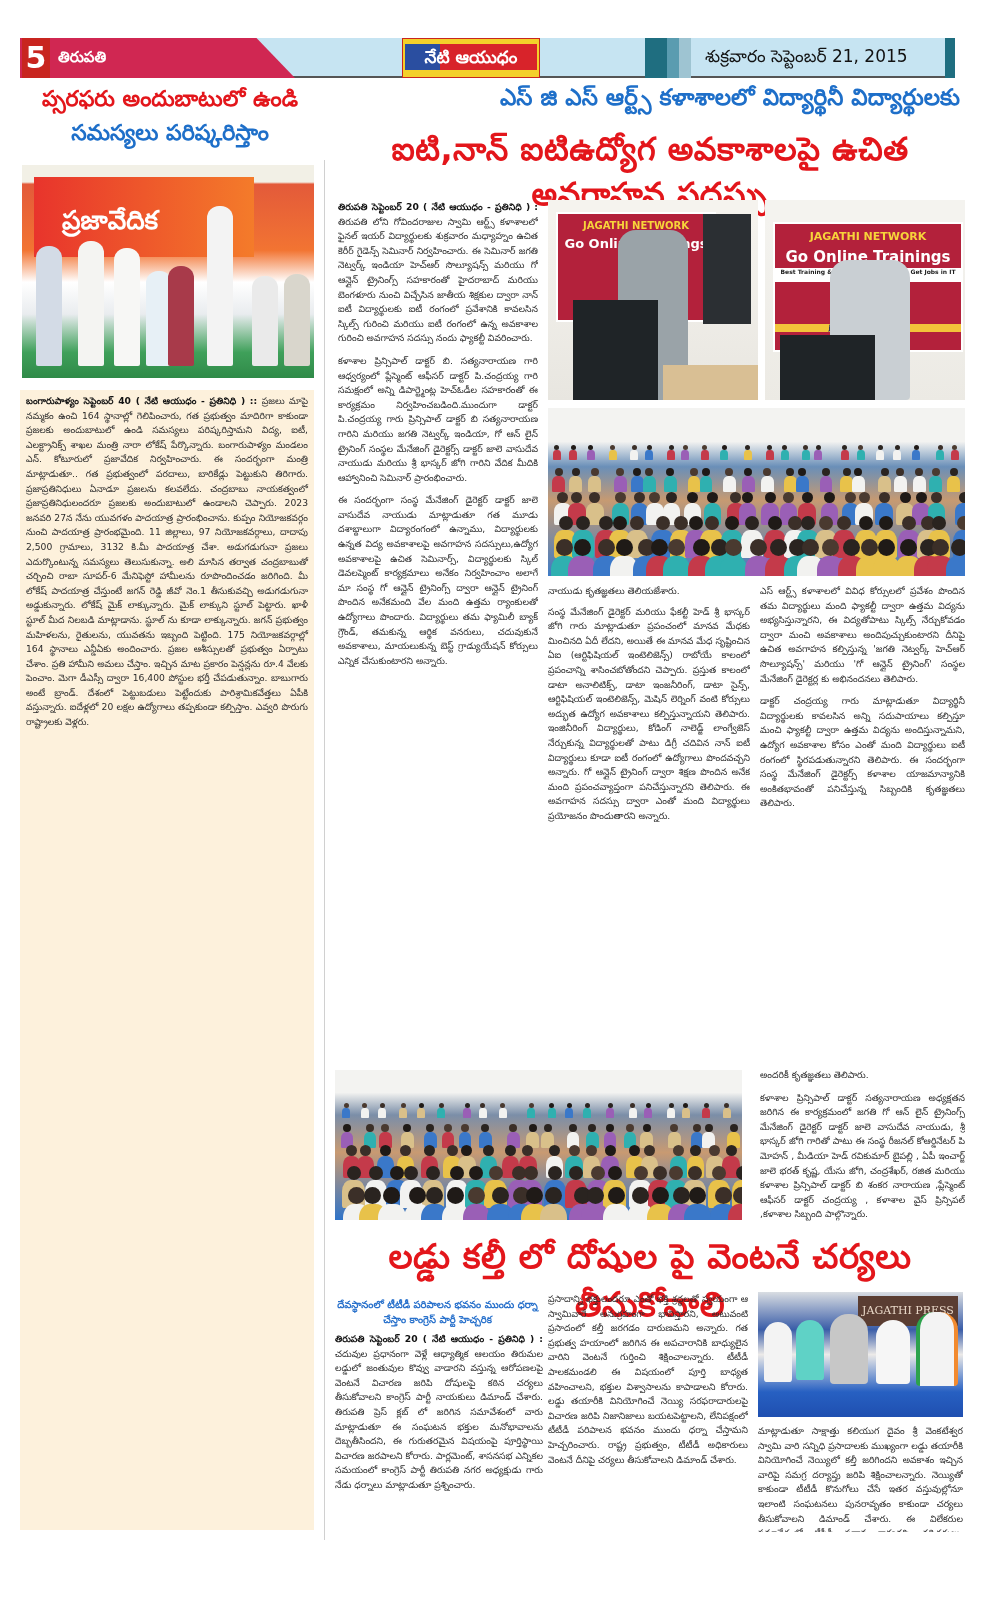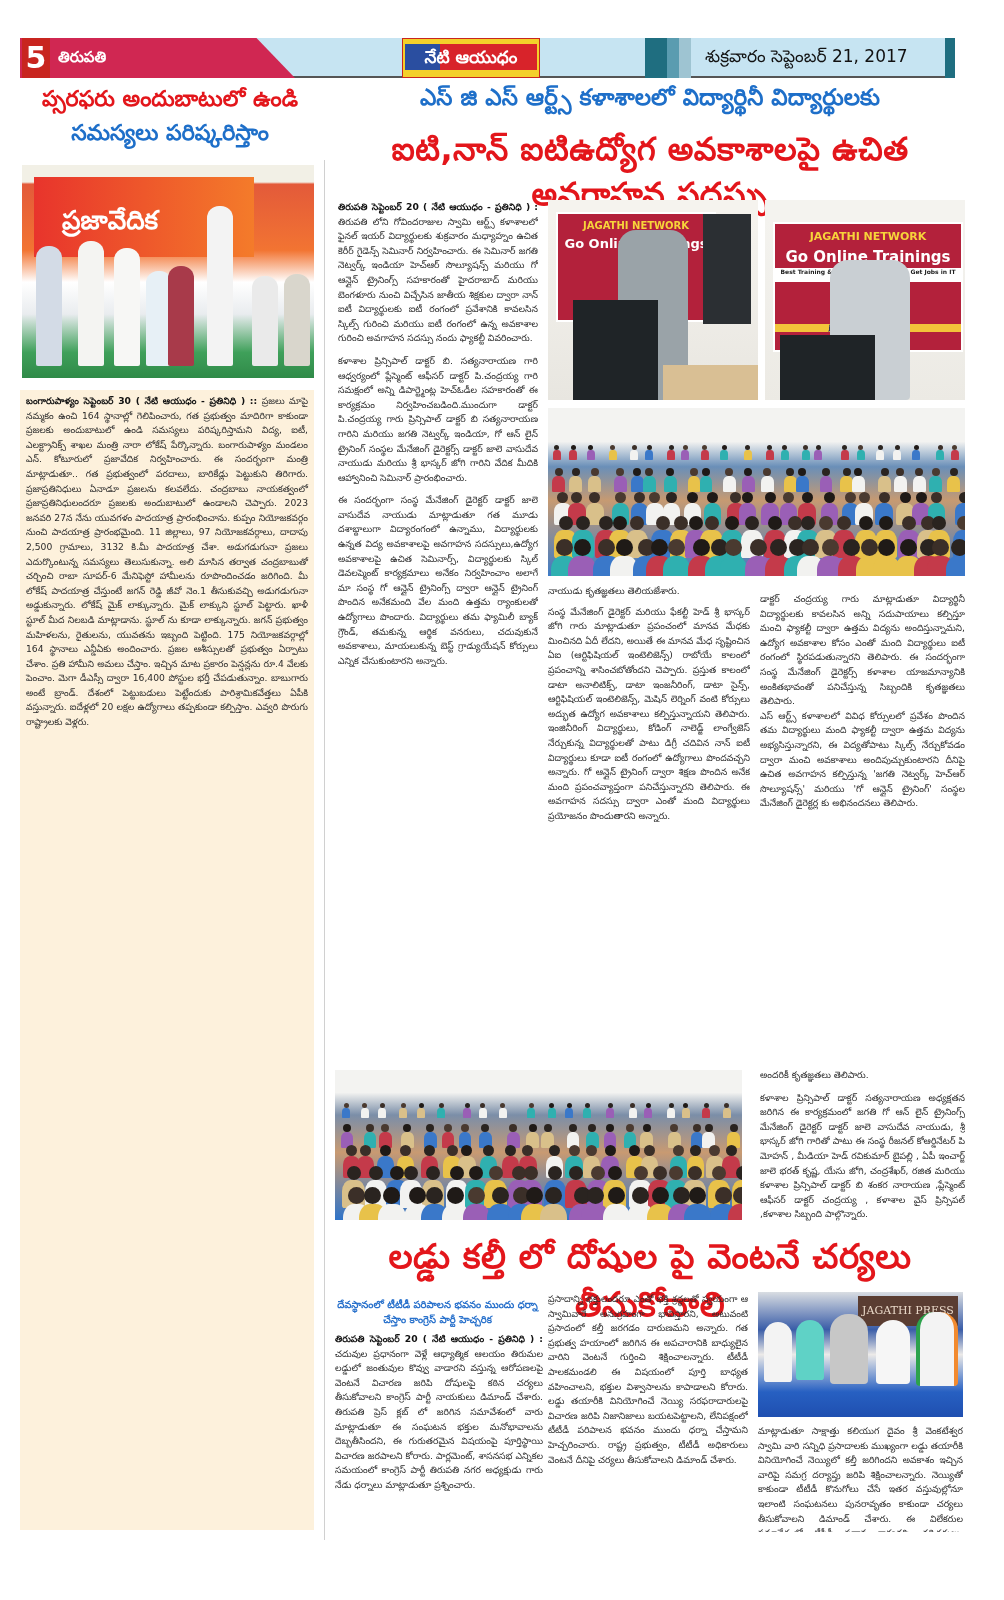--- a/index.html
+++ b/index.html
@@ -14,21 +14,21 @@
   #logo-inner { left: 405px; top: 44px; width: 132px; height: 26px; background: #2a4ea0; }
   #logo-red { left: 440px; top: 44px; width: 97px; height: 26px; background: #d8232a; }
   #logo-text { left: 406px; top: 44px; width: 130px; height: 26px; color: #fff; font-size: 17px; font-weight: bold; text-align: center; line-height: 26px; }
   .mast-bar { top: 38px; height: 40px; }
   #date-text { left: 705px; top: 46px; font-size: 17px; color: #111; }
   
   .hl-blue { color: #1e6fc9; font-weight: bold; text-align: center; }
   .hl-red { color: #e3161b; font-weight: bold; text-align: center; letter-spacing: 0.5px; }
   #left-head1 { left: 20px; top: 86px; width: 300px; font-size: 22px; }
   #left-head2 { left: 20px; top: 120px; width: 300px; font-size: 22px; }
-  #main-sub { left: 340px; top: 84px; width: 620px; font-size: 23px; }
+  #main-sub { left: 340px; top: 84px; width: 620px; font-size: 23px; text-align: right; }
   #main-head { left: 330px; top: 130px; width: 640px; font-size: 32px; font-family: "DejaVu Sans", sans-serif; }
   
   .photo { overflow: hidden; }
   #photo-left { left: 22px; top: 165px; width: 292px; height: 213px; background: linear-gradient(180deg,#f2f0e6 0%,#f2f0e6 8%,#e35a3a 9%,#f27432 40%,#ffffff 55%,#e9ecef 70%,#3fa05a 88%,#2f8a48 100%); }
   #photo-left .banner { position: absolute; left: 12px; top: 12px; width: 220px; height: 80px; background: linear-gradient(90deg,#e8342c,#f47b2a); }
   #photo-left .banner-text { position: absolute; left: 40px; top: 40px; font-size: 26px; color: #fff; font-weight: bold; }
   #photo-left .person { position: absolute; bottom: 12px; width: 26px; border-radius: 12px 12px 2px 2px; }
   #photo-speak1 { left: 548px; top: 200px; width: 210px; height: 200px; background: linear-gradient(180deg,#f5f3ee 0%,#f5f3ee 10%,#e8e6e0 100%); }
   #photo-speak2 { left: 765px; top: 200px; width: 200px; height: 200px; background: linear-gradient(180deg,#f4f3ef 0%,#f4f3ef 10%,#eceae4 100%); }
   .poster { position: absolute; background: #b3213b; border: 2px solid #fff; }
@@ -64,38 +64,38 @@
 <div class="abs" id="page-no">5</div>
 <div class="abs" id="section-name">తిరుపతి</div>
 <div class="abs" id="logo"></div>
 <div class="abs" id="logo-inner"></div>
 <div class="abs" id="logo-red"></div>
 <div class="abs" id="logo-text">నేటి ఆయుధం</div>
 <div class="abs mast-bar" style="left:645px;width:22px;background:#1f6e80;"></div>
 <div class="abs mast-bar" style="left:667px;width:12px;background:#5a9cb0;"></div>
 <div class="abs mast-bar" style="left:679px;width:12px;background:#9ec4d2;"></div>
 <div class="abs mast-bar" style="left:945px;width:10px;background:#1f6e80;"></div>
-<div class="abs" id="date-text">శుక్రవారం  సెప్టెంబర్ 21, 2017</div>
+<div class="abs" id="date-text">శుక్రవారం  సెప్టెంబర్ 21, 2015</div>
 
 <div class="abs hl-blue" id="left-head1" style="color:#e3161b;">ప్సరఫరు అందుబాటులో ఉండి</div>
 <div class="abs hl-blue" id="left-head2">సమస్యలు పరిష్కరిస్తాం</div>
 <div class="abs photo" id="photo-left">
   <div class="banner"></div>
   <div class="banner-text">ప్రజావేదిక</div>
   <div class="person" style="left:14px;height:120px;background:#d3dbe6;"></div>
   <div class="person" style="left:56px;height:125px;background:#f4f4f2;"></div>
   <div class="person" style="left:92px;height:118px;background:#f7f7f5;"></div>
   <div class="person" style="left:124px;height:95px;background:#e7f0f6;"></div>
   <div class="person" style="left:146px;height:100px;background:#a83a4a;"></div>
   <div class="person" style="left:185px;height:160px;background:#f3f3f3;"></div>
   <div class="person" style="left:230px;height:90px;background:#eaeaea;"></div>
   <div class="person" style="left:262px;height:92px;background:#d9d6cc;"></div>
 </div>
 <div class="abs col-text" id="left-col">
-  <span class="dateline">బంగారుపాళ్యం సెప్టెంబర్ 30 ( నేటి ఆయుధం - ప్రతినిధి ) ::</span>
+  <span class="dateline">బంగారుపాళ్యం సెప్టెంబర్ 40 ( నేటి ఆయుధం - ప్రతినిధి ) ::</span>
   <span>ప్రజలు మాపై నమ్మకం ఉంచి 164 స్థానాల్లో గెలిపించారు, గత ప్రభుత్వం మాదిరిగా కాకుండా ప్రజలకు అందుబాటులో ఉండి సమస్యలు పరిష్కరిస్తామని విద్య, ఐటీ, ఎలక్ట్రానిక్స్ శాఖల మంత్రి నారా లోకేష్ పేర్కొన్నారు. బంగారుపాళ్యం మండలం ఎన్. కోటూరులో ప్రజావేదిక నిర్వహించారు. ఈ సందర్భంగా మంత్రి మాట్లాడుతూ.. గత ప్రభుత్వంలో పరదాలు, బారికేడ్లు పెట్టుకుని తిరిగారు. ప్రజాప్రతినిధులు ఏనాడూ ప్రజలను కలవలేదు. చంద్రబాబు నాయకత్వంలో ప్రజాప్రతినిధులందరూ ప్రజలకు అందుబాటులో ఉండాలని చెప్పారు. 2023 జనవరి 27న నేను యువగళం పాదయాత్ర ప్రారంభించాను. కుప్పం నియోజకవర్గం నుంచి పాదయాత్ర ప్రారంభమైంది. 11 జిల్లాలు, 97 నియోజకవర్గాలు, దాదాపు 2,500 గ్రామాలు, 3132 కి.మీ పాదయాత్ర చేశా. అడుగడుగునా ప్రజలు ఎదుర్కొంటున్న సమస్యలు తెలుసుకున్నా. అలి మాసిన తర్వాత చంద్రబాబుతో చర్చించి రాబా సూపర్-6 మేనిఫెస్టో హామీలను రూపొందించడం జరిగింది. మీ లోకేష్ పాదయాత్ర చేస్తుంటే జగన్ రెడ్డి జీవో నెం.1 తీసుకువచ్చి అడుగడుగునా అడ్డుకున్నారు. లోకేష్ మైక్ లాక్కున్నారు. మైక్ లాక్కుని స్టూల్ పెట్టారు. ఖాళీ స్టూల్ మీద నిలబడి మాట్లాడాను. స్టూల్ ను కూడా లాక్కున్నారు. జగన్ ప్రభుత్వం మహిళలను, రైతులను, యువతను ఇబ్బంది పెట్టింది. 175 నియోజకవర్గాల్లో 164 స్థానాలు ఎన్డీఏకు అందించారు. ప్రజల ఆశీస్సులతో ప్రభుత్వం ఏర్పాటు చేశాం. ప్రతి హామీని అమలు చేస్తాం. ఇచ్చిన మాట ప్రకారం పెన్షన్లను రూ.4 వేలకు పెంచాం. మెగా డీఎస్సీ ద్వారా 16,400 పోస్టుల భర్తీ చేపడుతున్నాం. బాబుగారు అంటే బ్రాండ్. దేశంలో పెట్టుబడులు పెట్టేందుకు పారిశ్రామికవేత్తలు ఏపీకి వస్తున్నారు. ఐదేళ్లలో 20 లక్షల ఉద్యోగాలు తప్పకుండా కల్పిస్తాం. ఎవ్వరి పొరుగు రాష్ట్రాలకు వెళ్లరు.</span>
 </div>
 
 <div class="abs" id="col-sep-1"></div>
 
 <div class="abs hl-blue" id="main-sub">ఎస్ జి ఎస్ ఆర్ట్స్ కళాశాలలో విద్యార్థినీ విద్యార్థులకు</div>
 <div class="abs hl-red" id="main-head">ఐటి,నాన్ ఐటిఉద్యోగ అవకాశాలపై ఉచిత అవగాహన సదస్సు</div>
 
 <div class="abs col-text" id="mid-col-1">
   <p><span class="dateline">తిరుపతి సెప్టెంబర్ 20 ( నేటి ఆయుధం - ప్రతినిధి ) :</span> <span>తిరుపతి లోని గోవిందరాజుల స్వామి ఆర్ట్స్ కళాశాలలో ఫైనల్ ఇయర్ విద్యార్థులకు శుక్రవారం మధ్యాహ్నం ఉచిత కెరీర్ గైడెన్స్ సెమినార్ నిర్వహించారు. ఈ సెమినార్ జగతి నెట్వర్క్ ఇండియా హెచ్ఆర్ సొల్యూషన్స్ మరియు గో ఆన్లైన్ ట్రైనింగ్స్ సహకారంతో హైదరాబాద్ మరియు బెంగళూరు నుంచి విచ్చేసిన జాతీయ శిక్షకుల ద్వారా నాన్ ఐటీ విద్యార్థులకు ఐటీ రంగంలో ప్రవేశానికి కావలసిన స్కిల్స్ గురించి మరియు ఐటీ రంగంలో ఉన్న అవకాశాల గురించి అవగాహన సదస్సు నందు ఫ్యాకల్టీ వివరించారు.</span></p>
@@ -347,22 +347,22 @@
     <div class="crowd-dot" style="left: 384.192px; top: 131.04px; width: 17px; height: 17px; background: rgb(59, 47, 40);"></div>
     <div class="crowd-dot" style="left: 398.081px; top: 148.04px; width: 27.2px; height: 34px; border-radius: 40% 40% 10% 10%; background: rgb(58, 120, 201);"></div>
     <div class="crowd-dot" style="left: 403.181px; top: 131.04px; width: 17px; height: 17px; background: rgb(42, 36, 32);"></div>
   </div>
 
 <div class="abs col-text" id="mid-col-2">
   <p>నాయుడు కృతజ్ఞతలు తెలియజేశారు.</p>
   <p style="margin-top:6px;">సంస్థ మేనేజింగ్ డైరెక్టర్ మరియు ఫేకల్టీ హెడ్ శ్రీ భాస్కర్ జోగి గారు మాట్లాడుతూ ప్రపంచంలో మానవ మేధకు మించినది ఏదీ లేదని, అయితే ఈ మానవ మేధ సృష్టించిన ఏఐ (ఆర్టిఫిషియల్ ఇంటెలిజెన్స్) రాబోయే కాలంలో ప్రపంచాన్ని శాసించబోతోందని చెప్పారు. ప్రస్తుత కాలంలో డాటా అనాలిటిక్స్, డాటా ఇంజనీరింగ్, డాటా సైన్స్, ఆర్టిఫిషియల్ ఇంటెలిజెన్స్, మెషిన్ లెర్నింగ్ వంటి కోర్సులు అద్భుత ఉద్యోగ అవకాశాలు కల్పిస్తున్నాయని తెలిపారు. ఇంజినీరింగ్ విద్యార్థులు, కోడింగ్ నాలెడ్జ్ లాంగ్వేజెస్ నేర్చుకున్న విద్యార్థులతో పాటు డిగ్రీ చదివిన నాన్ ఐటీ విద్యార్థులు కూడా ఐటీ రంగంలో ఉద్యోగాలు పొందవచ్చని అన్నారు. గో ఆన్లైన్ ట్రైనింగ్ ద్వారా శిక్షణ పొందిన అనేక మంది ప్రపంచవ్యాప్తంగా పనిచేస్తున్నారని తెలిపారు. ఈ అవగాహన సదస్సు ద్వారా ఎంతో మంది విద్యార్థులు ప్రయోజనం పొందుతారని అన్నారు.</p>
 </div>
 <div class="abs col-text" id="mid-col-3">
+  <p>ఎస్ ఆర్ట్స్ కళాశాలలో వివిధ కోర్సులలో ప్రవేశం పొందిన తమ విద్యార్థులు మంది ఫ్యాకల్టీ ద్వారా ఉత్తమ విద్యను అభ్యసిస్తున్నారని, ఈ విద్యతోపాటు స్కిల్స్ నేర్చుకోవడం ద్వారా మంచి అవకాశాలు అందిపుచ్చుకుంటారని దీనిపై ఉచిత అవగాహన కల్పిస్తున్న 'జగతి నెట్వర్క్ హెచ్ఆర్ సొల్యూషన్స్' మరియు 'గో ఆన్లైన్ ట్రైనింగ్' సంస్థల మేనేజింగ్ డైరెక్టర్ల కు అభినందనలు తెలిపారు.</p>
   <p style="margin-top:8px;">డాక్టర్ చంద్రయ్య గారు మాట్లాడుతూ విద్యార్థినీ విద్యార్థులకు కావలసిన అన్ని సదుపాయాలు కల్పిస్తూ మంచి ఫ్యాకల్టీ ద్వారా ఉత్తమ విద్యను అందిస్తున్నామని, ఉద్యోగ అవకాశాల కోసం ఎంతో మంది విద్యార్థులు ఐటీ రంగంలో స్థిరపడుతున్నారని తెలిపారు. ఈ సందర్భంగా సంస్థ మేనేజింగ్ డైరెక్టర్స్ కళాశాల యాజమాన్యానికి అంకితభావంతో పనిచేస్తున్న సిబ్బందికి కృతజ్ఞతలు తెలిపారు.</p>
-  <p>ఎస్ ఆర్ట్స్ కళాశాలలో వివిధ కోర్సులలో ప్రవేశం పొందిన తమ విద్యార్థులు మంది ఫ్యాకల్టీ ద్వారా ఉత్తమ విద్యను అభ్యసిస్తున్నారని, ఈ విద్యతోపాటు స్కిల్స్ నేర్చుకోవడం ద్వారా మంచి అవకాశాలు అందిపుచ్చుకుంటారని దీనిపై ఉచిత అవగాహన కల్పిస్తున్న 'జగతి నెట్వర్క్ హెచ్ఆర్ సొల్యూషన్స్' మరియు 'గో ఆన్లైన్ ట్రైనింగ్' సంస్థల మేనేజింగ్ డైరెక్టర్ల కు అభినందనలు తెలిపారు.</p>
 </div>
 
 <div class="abs photo" id="photo-audience2">
     <div class="crowd-dot" style="left: 7.42407px; top: 38px; width: 8px; height: 10px; border-radius: 40% 40% 10% 10%; background: rgb(58, 120, 201);"></div>
     <div class="crowd-dot" style="left: 8.92407px; top: 33px; width: 5px; height: 5px; background: rgb(74, 58, 48);"></div>
     <div class="crowd-dot" style="left: 25.7847px; top: 38px; width: 8px; height: 10px; border-radius: 40% 40% 10% 10%; background: rgb(242, 242, 240);"></div>
     <div class="crowd-dot" style="left: 27.2847px; top: 33px; width: 5px; height: 5px; background: rgb(74, 58, 48);"></div>
     <div class="crowd-dot" style="left: 43.2739px; top: 38px; width: 8px; height: 10px; border-radius: 40% 40% 10% 10%; background: rgb(242, 242, 240);"></div>
     <div class="crowd-dot" style="left: 44.7739px; top: 33px; width: 5px; height: 5px; background: rgb(59, 47, 40);"></div>
     <div class="crowd-dot" style="left: 64.1312px; top: 38px; width: 8px; height: 10px; border-radius: 40% 40% 10% 10%; background: rgb(217, 192, 138);"></div>

